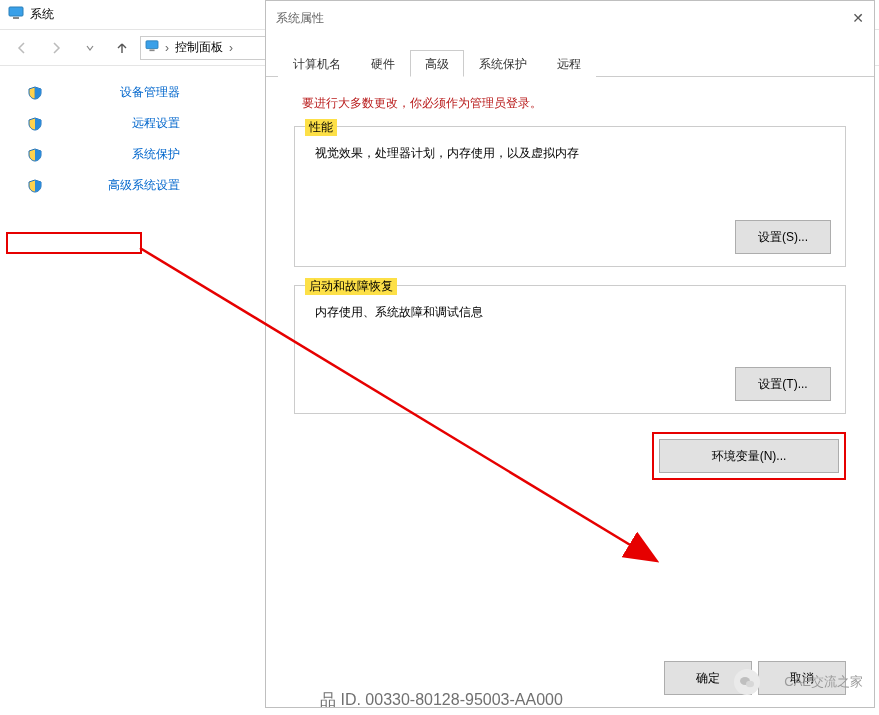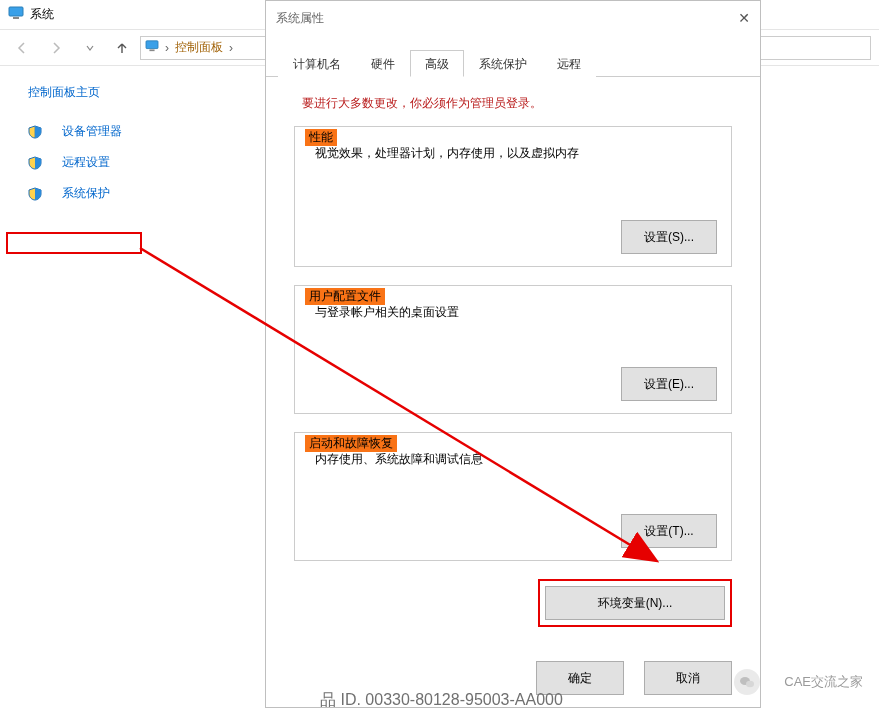--- a/index.html
+++ b/index.html
@@ -31,38 +31,38 @@
       width: 28px; height: 28px; display: flex; align-items: center; justify-content: center;
       color: #888;
     }
     .nav-arrow.disabled { color: #bbb; }
     .nav-up { width: 24px; height: 24px; display: flex; align-items: center; justify-content: center; color: #555; }
     .addr-bar {
       flex: 1; height: 24px; border: 1px solid #ccc; display: flex; align-items: center;
       padding: 0 4px; gap: 6px; background: #fff;
     }
     .addr-sep { color: #666; }
-    .addr-text { color: #a16207; }
+    .addr-text { color: #000000; }
     .cp-body { display: flex; }
     .cp-side {
       width: 190px; padding: 18px 10px 0 28px;
     }
     .cp-home { color: #0066cc; margin-bottom: 22px; font-size: 12px; }
     .cp-link-row {
       display: flex; align-items: center; gap: 20px; margin-bottom: 14px;
-      color: #0066cc; font-size: 12px;
+      color: #0066cc; font-size: 12px; justify-content: space-between;
     }
     .shield { width: 14px; height: 14px; position: relative; }
     .side-highlight {
       position: absolute; left: 6px; top: 232px; width: 136px; height: 22px;
       border: 2px solid #e60000;
     }
     
     .dialog {
-      position: absolute; left: 265px; top: 0; width: 496px; height: 708px;
+      position: absolute; left: 265px; top: 0; width: 610px; height: 708px;
       background: #fff; border: 1px solid #bfbfbf;
     }
     .dlg-titlebar {
       height: 34px; display: flex; align-items: center; justify-content: space-between;
       padding: 0 10px; background: #fff;
     }
     .dlg-title { color: #666; font-size: 12px; }
     .dlg-close { color: #555; font-size: 14px; width: 40px; text-align: right; }
     .tabs {
       display: flex; height: 28px; padding-left: 12px;
@@ -76,35 +76,35 @@
     .tab.active {
       border: 1px solid #ccc; border-bottom: 1px solid #fff; background: #fff;
     }
     .dlg-content { padding: 18px 28px 0 28px; }
     .intro { color: #b91c1c; font-size: 12px; margin-bottom: 14px; padding-left: 8px;}
     .groupbox {
       border: 1px solid #ccc; padding: 10px 14px 12px; margin-bottom: 18px;
       position: relative;
     }
     .groupbox .legend {
-      position: absolute; top: -8px; left: 10px; background: #f97316; padding: 0 4px;
-      font-size: 12px; color: #000; margin-top: 10px;
+      position: absolute; top: -8px; left: 10px; background: #fde047; padding: 0 4px;
+      font-size: 12px; color: #000;
     }
     .groupbox .desc { font-size: 12px; color: #000; margin: 8px 0 18px 6px; }
     .btn-row { display: flex; justify-content: flex-end; }
     .win-btn {
       min-width: 96px; height: 28px; background: #e1e1e1; border: 1px solid #adadad;
       font-size: 12px; color: #000; display: inline-flex; align-items: center;
       justify-content: center; padding: 16px 16px; cursor: default;
     }
     .env-btn-wrap { display: flex; justify-content: flex-end; margin-top: 12px; padding-right: 0; }
     .env-highlight { border: 2px solid #e60000; padding: 5px; display: inline-block; }
     .env-highlight .win-btn { min-width: 180px; }
     .dlg-footer {
-      position: absolute; bottom: 12px; right: 28px; display: flex; gap: 20px;
+      position: absolute; bottom: 12px; right: 28px; display: flex; gap: 6px;
     }
     .dlg-footer .win-btn { min-width: 88px; }
     .watermark {
       position: absolute; right: 16px; bottom: 20px; display: flex; align-items: center; gap: 24px;
       color: #9a9a9a; font-size: 13px;
     }
     .wm-circle {
       width: 26px; height: 26px; border-radius: 50%; background: #eaeaea;
       display: flex; align-items: center; justify-content: center; color: #6a6a6a;
     }
@@ -158,21 +158,20 @@
             <rect x="5" y="11" width="6" height="2" fill="#888"></rect>
           </svg>
       </span>
       <span class="addr-sep">›</span>
       <span class="addr-text">控制面板</span>
       <span class="addr-sep">›</span>
     </div>
   </div>
   <div class="cp-body">
     <div class="cp-side">
-      <div class="cp-home">控制面板主页</div>
       <div class="cp-link-row">
         <span class="shield">
           <svg width="14" height="14" viewBox="0 0 14 14">
               <path d="M7 1 L13 3 V7 C13 10 10 13 7 13 C4 13 1 10 1 7 V3 Z" fill="#ffd24d" stroke="#1e6fb8"></path>
               <path d="M7 1 L7 13" stroke="#1e6fb8" stroke-width="0.7"></path>
               <path d="M7 1 L13 3 V7 C13 10 10 13 7 13 V1 Z" fill="#2a8adb"></path>
             </svg>
         </span>
         <span>设备管理器</span>
       </div>
@@ -186,20 +185,29 @@
         <span>远程设置</span>
       </div>
       <div class="cp-link-row">
         <span class="shield">
           <svg width="14" height="14" viewBox="0 0 14 14">
               <path d="M7 1 L13 3 V7 C13 10 10 13 7 13 C4 13 1 10 1 7 V3 Z" fill="#ffd24d" stroke="#1e6fb8"></path>
               <path d="M7 1 L13 3 V7 C13 10 10 13 7 13 V1 Z" fill="#2a8adb"></path>
             </svg>
         </span>
         <span>系统保护</span>
+      </div>
+      <div class="cp-link-row">
+        <span class="shield">
+          <svg width="14" height="14" viewBox="0 0 14 14">
+              <path d="M7 1 L13 3 V7 C13 10 10 13 7 13 C4 13 1 10 1 7 V3 Z" fill="#ffd24d" stroke="#1e6fb8"></path>
+              <path d="M7 1 L13 3 V7 C13 10 10 13 7 13 V1 Z" fill="#2a8adb"></path>
+            </svg>
+        </span>
+        <span>高级系统设置</span>
       </div>
     </div>
   </div>
   <div class="side-highlight"></div>
 </div>
 
 <div class="dialog">
   <div class="dlg-titlebar">
     <span class="dlg-title">系统属性</span>
     <span class="dlg-close">✕</span>
@@ -216,28 +224,20 @@
 
     <div class="groupbox">
       <div class="legend">性能</div>
       <div class="desc">视觉效果，处理器计划，内存使用，以及虚拟内存</div>
       <div class="gb-space-md"></div>
       <div class="btn-row">
         <div class="win-btn">设置(S)...</div>
       </div>
     </div>
 
-    <div class="groupbox">
-      <div class="legend">用户配置文件</div>
-      <div class="desc">与登录帐户相关的桌面设置</div>
-      <div class="gb-space-sm"></div>
-      <div class="btn-row">
-        <div class="win-btn">设置(E)...</div>
-      </div>
-    </div>
 
     <div class="groupbox">
       <div class="legend">启动和故障恢复</div>
       <div class="desc">内存使用、系统故障和调试信息</div>
       <div class="gb-space-sm"></div>
       <div class="btn-row">
         <div class="win-btn">设置(T)...</div>
       </div>
     </div>
 

